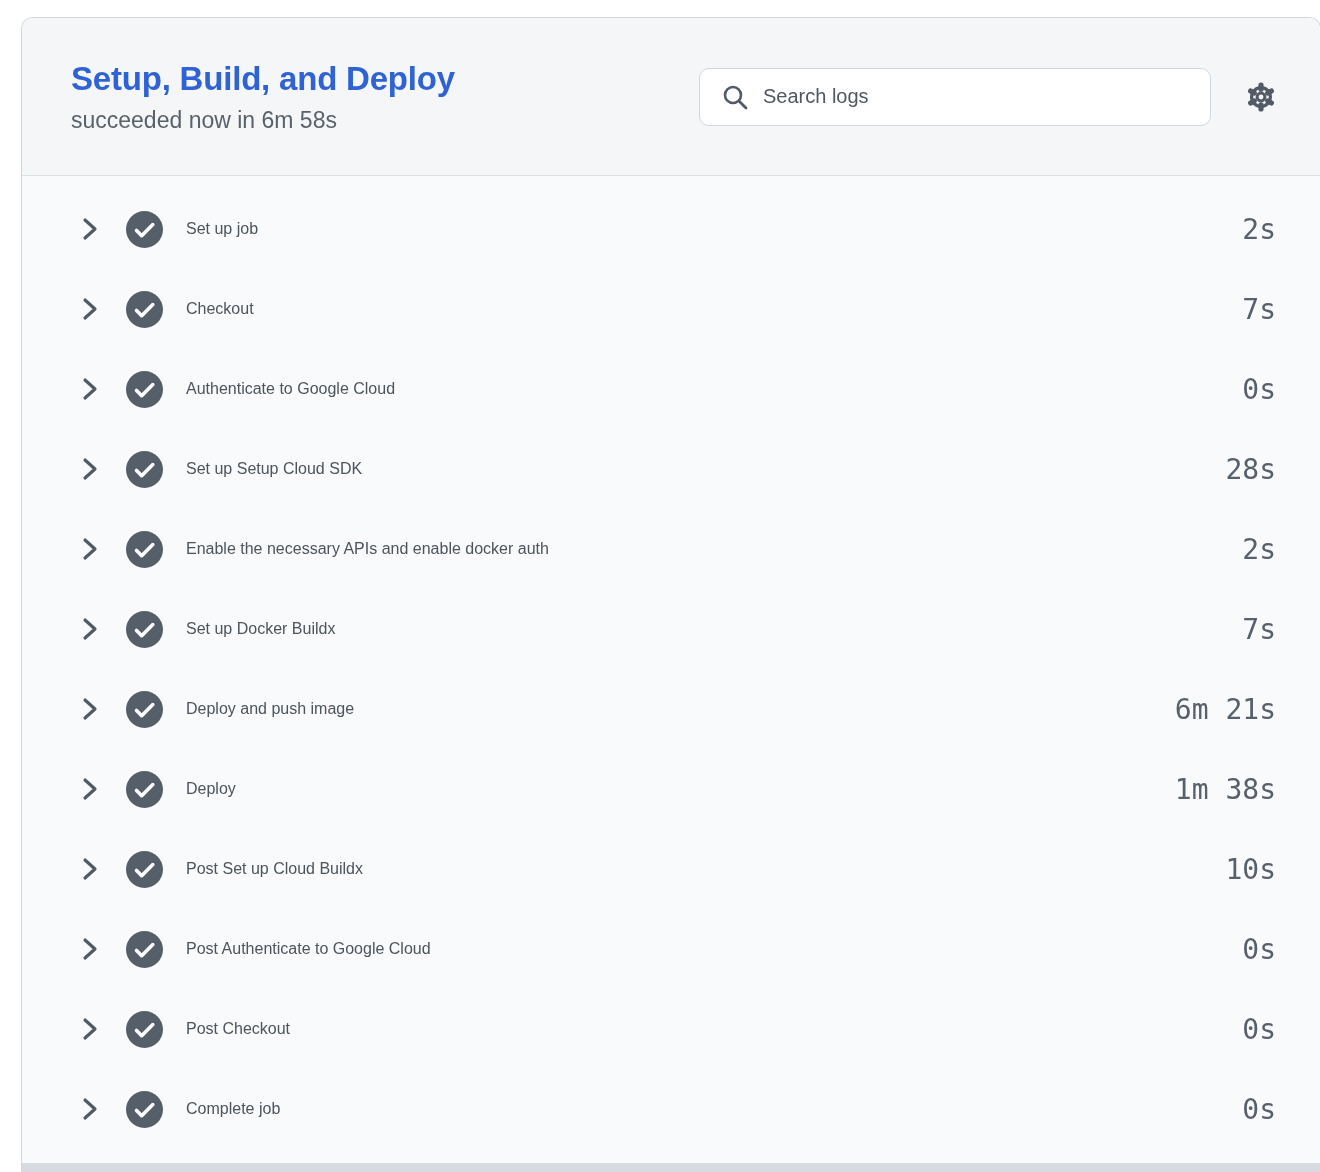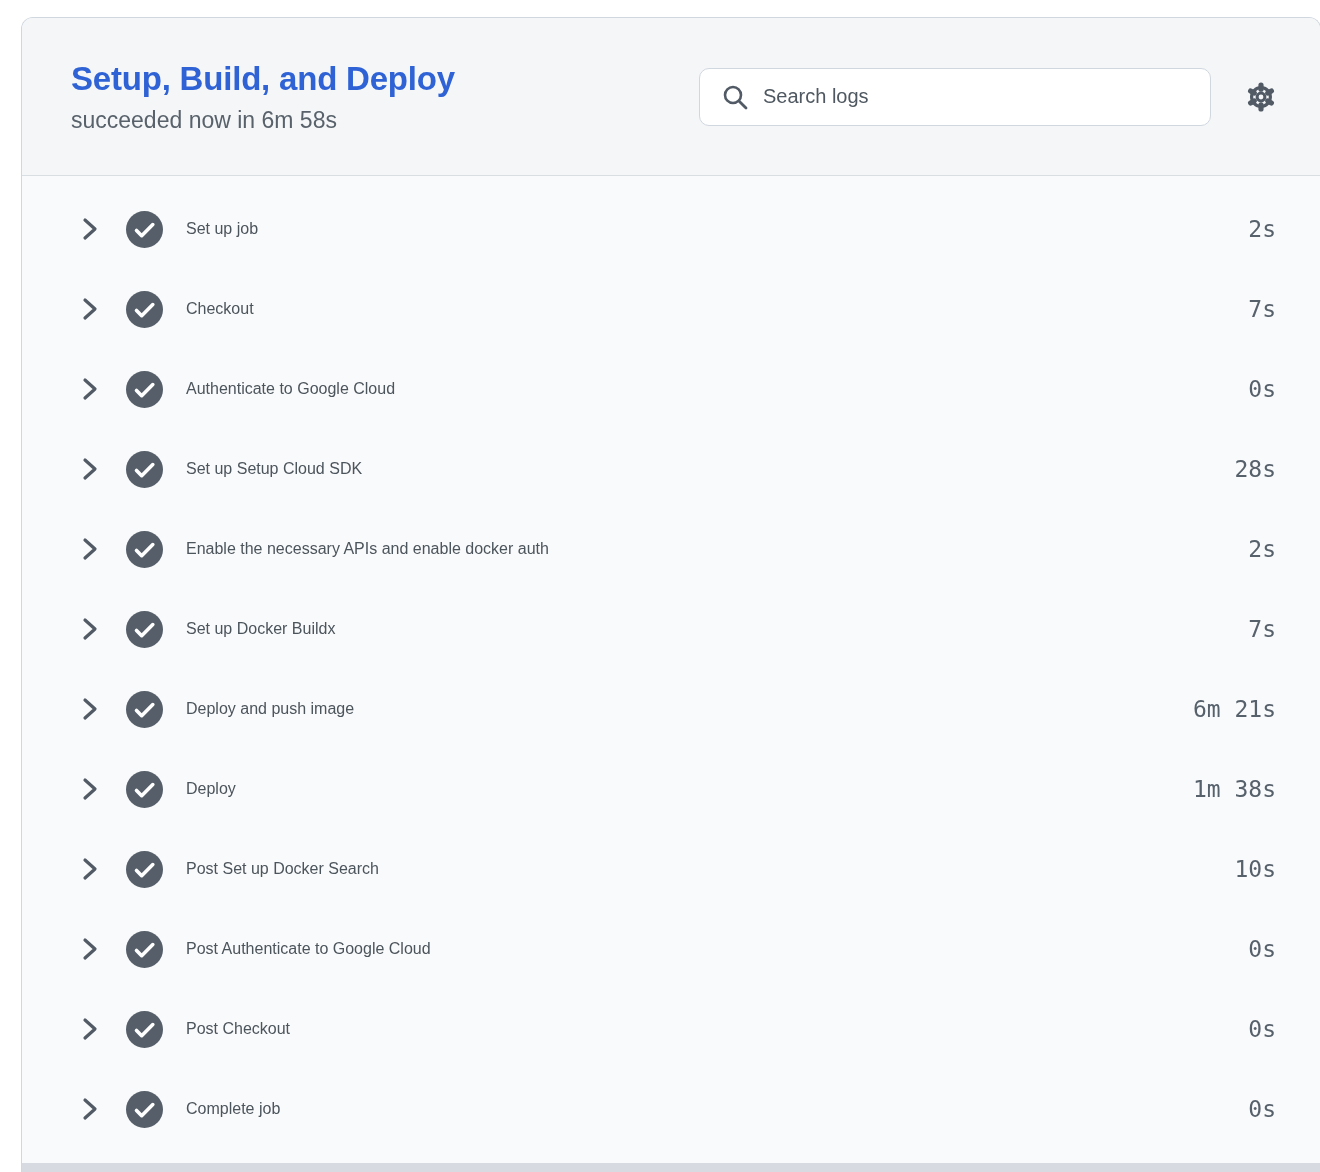--- a/index.html
+++ b/index.html
@@ -96,21 +96,21 @@
   .chev { line-height: 0; flex: 0 0 auto; }
   .check { line-height: 0; flex: 0 0 auto; margin-left: 25px; }
   .step-name {
     margin-left: 23px;
     font-size: 16px;
     color: var(--label, #4c545c);
   }
   .step-duration {
     margin-left: auto;
     font-family: "DejaVu Sans Mono", monospace;
-    font-size: 23px;
+    font-size: 28px;
     color: var(--duration, #57616c);
   }
 
   .bottom-strip {
     position: absolute;
     left: 0; right: 0; bottom: 0;
     height: 9px;
     background: var(--strip, #d7dbe1);
   }
 </style>
@@ -288,21 +288,21 @@
       <svg width="22" height="28" viewBox="0 0 22 28">
         <path d="M6 5 L16 14 L6 23" fill="none" stroke="var(--icon-slate, #525b65)" stroke-width="3.2" stroke-linecap="round" stroke-linejoin="round"></path>
       </svg>
     </span>
     <span class="check">
       <svg width="37" height="37" viewBox="0 0 37 37">
         <circle cx="18.5" cy="18.5" r="18.5" fill="var(--circle-fill, #565f69)"></circle>
         <path d="M10.5 19.5 L15.7 24.7 L26.8 13.6" fill="none" stroke="#ffffff" stroke-width="3.6" stroke-linecap="round" stroke-linejoin="round"></path>
       </svg>
     </span>
-    <span class="step-name">Post Set up Docker Search</span>
+    <span class="step-name">Post Set up Cloud Buildx</span>
     <span class="step-duration">10s</span>
   </div>
 
   <div class="step-row">
     <span class="chev">
       <svg width="22" height="28" viewBox="0 0 22 28">
         <path d="M6 5 L16 14 L6 23" fill="none" stroke="var(--icon-slate, #525b65)" stroke-width="3.2" stroke-linecap="round" stroke-linejoin="round"></path>
       </svg>
     </span>
     <span class="check">

